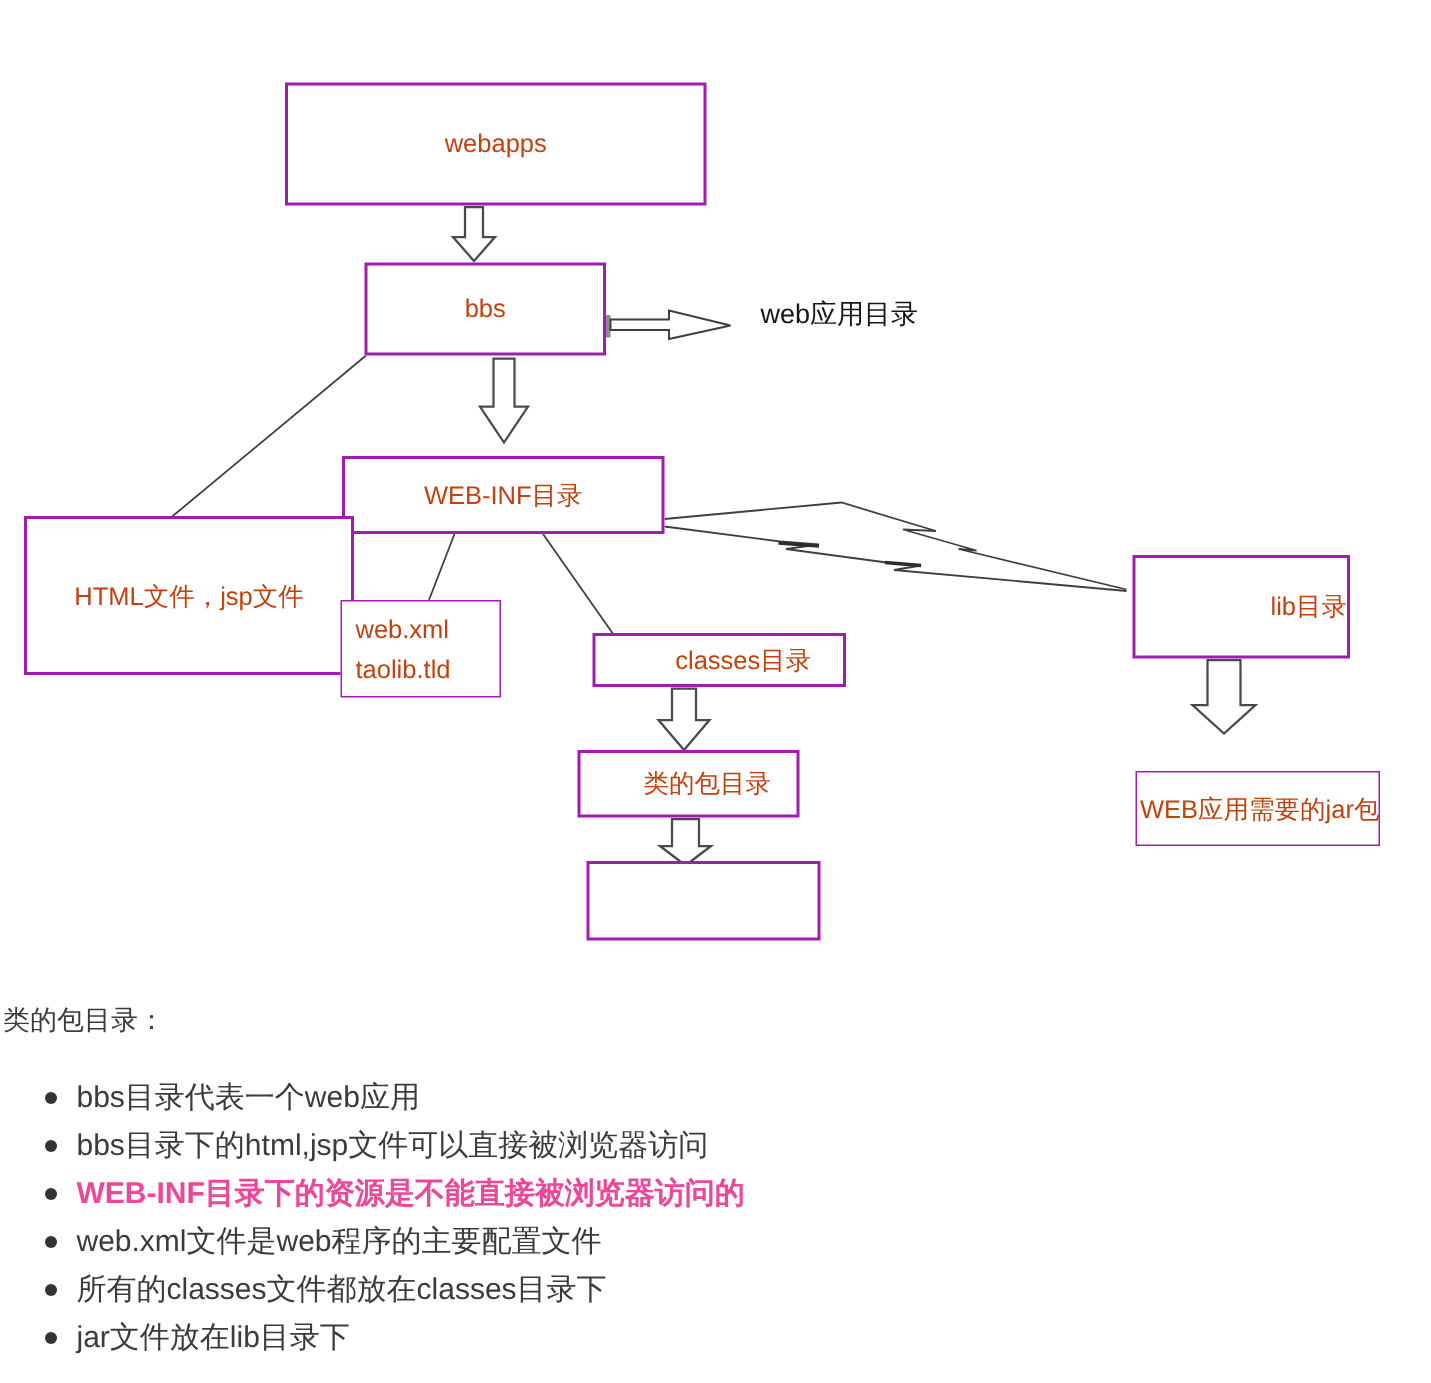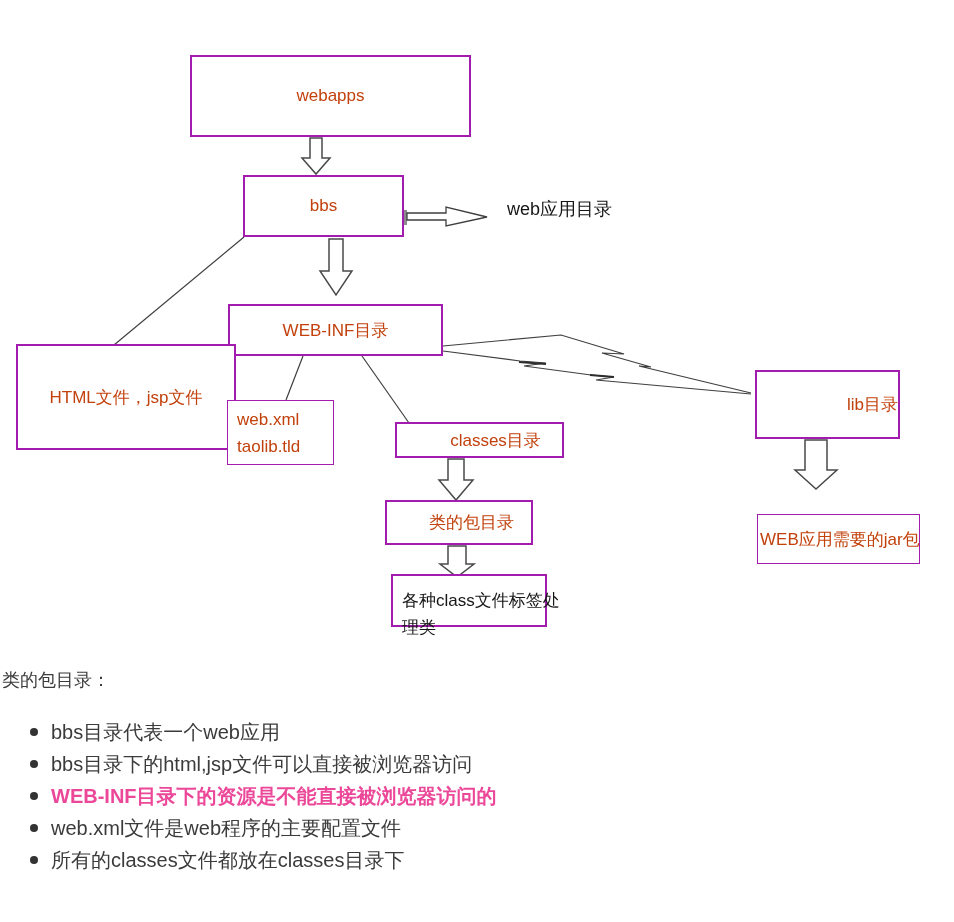--- a/index.html
+++ b/index.html
@@ -81,37 +81,34 @@
 
   <div class="node" id="node-classes" style="left:395px;top:422px;width:169px;height:36px;padding-left:32px;">
     <span>classes目录</span>
   </div>
 
   <div class="node" id="node-package" style="left:385px;top:500px;width:148px;height:45px;padding-left:25px;">
     <span>类的包目录</span>
   </div>
 
   <div class="node" id="node-classfiles" style="left:391px;top:574px;width:156px;height:53px;"></div>
-  <div class="txtblock" id="classfiles-text">
-    <span>各种class文件标签处</span>
-    <span>理类</span>
-  </div>
 
   <div class="node" id="node-lib" style="left:755px;top:370px;width:145px;height:69px;">
     <span>lib目录</span>
   </div>
 
   <div class="node thin" id="node-jar" style="left:757px;top:490px;width:163px;height:50px;margin-top:24px;">
     <span>WEB应用需要的jar包</span>
   </div>
 
   <div class="notes">
     <div class="notes-heading">类的包目录：</div>
     <ul class="notes-list">
       <li>bbs目录代表一个web应用</li>
       <li>bbs目录下的html,jsp文件可以直接被浏览器访问</li>
       <li class="emph">WEB-INF目录下的资源是不能直接被浏览器访问的</li>
       <li>web.xml文件是web程序的主要配置文件</li>
       <li>所有的classes文件都放在classes目录下</li>
+      <li>jar文件放在lib目录下</li>
     </ul>
   </div>
 
 </div>
 
 </body></html>

